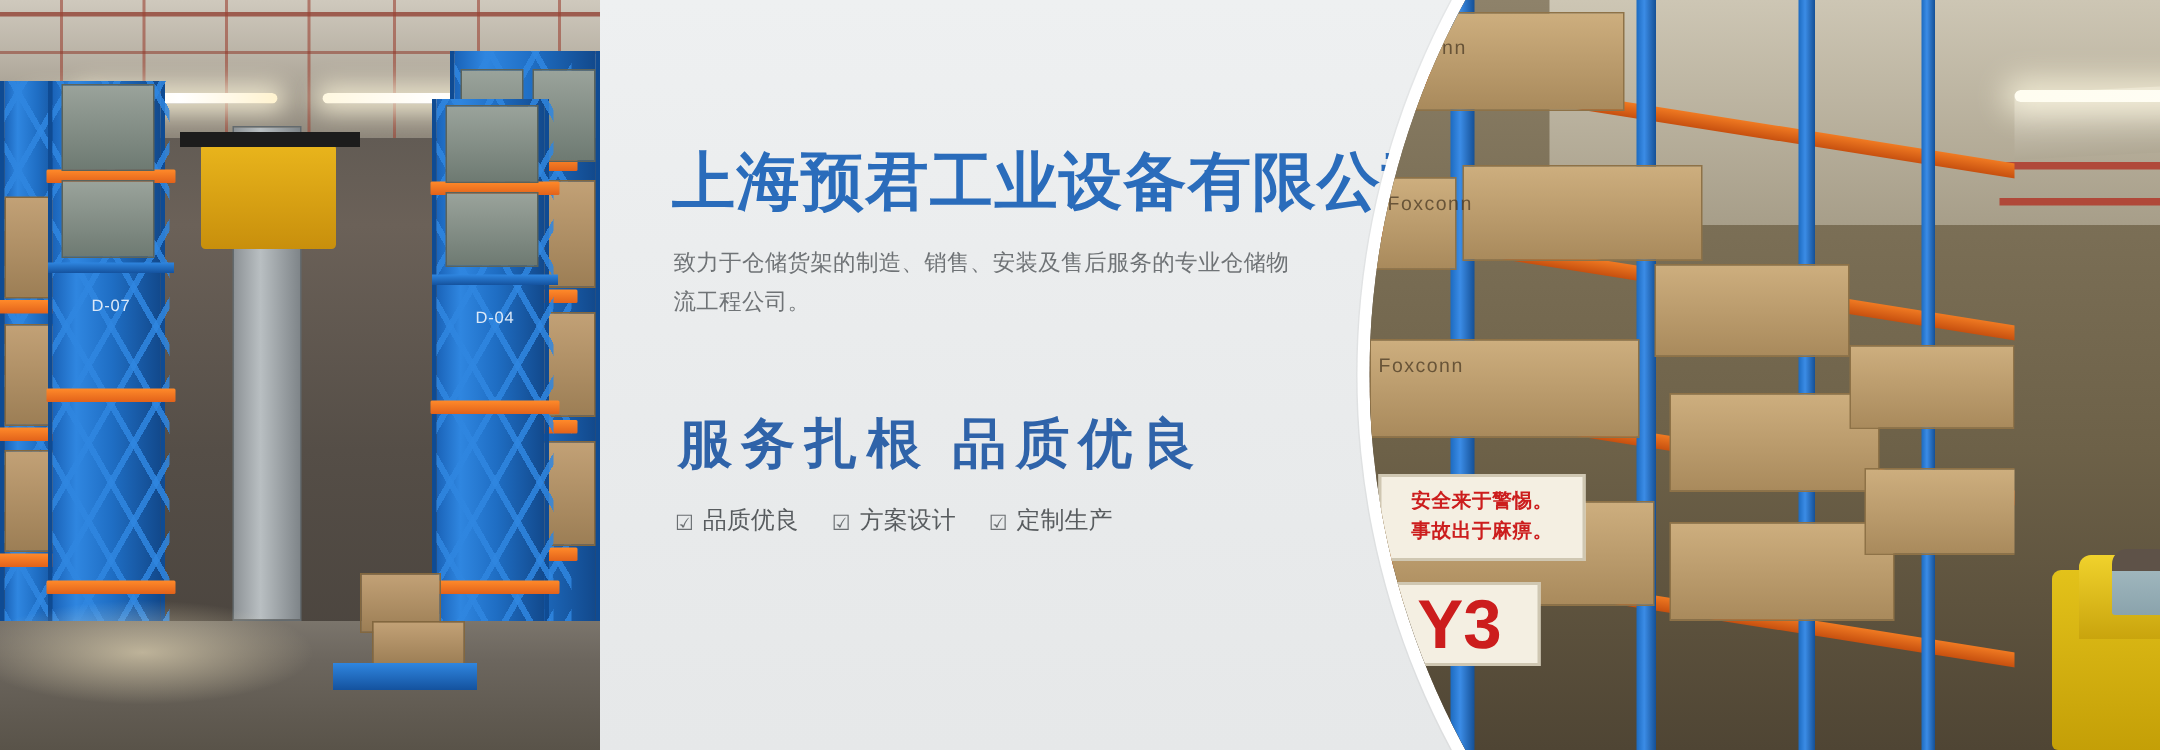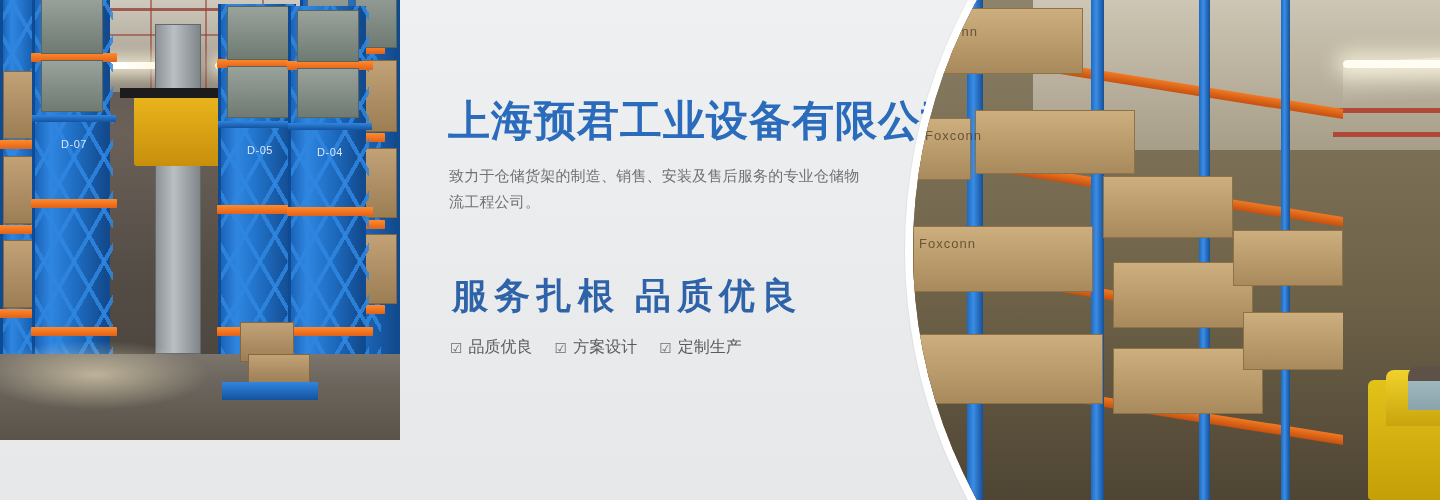--- a/index.html
+++ b/index.html
@@ -8,21 +8,21 @@
     font-family:"Liberation Sans","DejaVu Sans",sans-serif;
     background:#ebedee;
   }
   .banner{
     position:relative;width:1440px;height:500px;overflow:hidden;
     background:linear-gradient(180deg,#eef0f1 0%,#e9ebec 55%,#e6e8e9 100%);
   }
 
   
   .left-photo{
-    position:absolute;left:0;top:0;width:400px;height:440px;overflow:hidden;
+    position:absolute;left:0;top:0;width:400px;height:500px;overflow:hidden;
     background:#3a3430;
   }
   .lp-scene{position:absolute;inset:0;background:
      linear-gradient(180deg,#6f6a62 0%,#5d5852 12%,#6b6158 30%,#554e47 60%,#46403a 100%);}
   
   .lp-ceiling{position:absolute;left:0;top:0;width:400px;height:92px;
      background:linear-gradient(180deg,#cfc9bd 0%,#b7b0a3 45%,#8e877b 100%);}
   .lp-ceiling:before{content:"";position:absolute;left:0;top:8px;width:400px;height:3px;
      background:#8e3a2c;opacity:.75;}
   .lp-ceiling:after{content:"";position:absolute;left:0;top:34px;width:400px;height:2px;
@@ -178,30 +178,20 @@
         <div class="beam" style="bottom:18px"></div>
         <div class="beam" style="bottom:146px"></div>
         <div class="shelf" style="bottom:232px"></div>
         <div class="beam" style="bottom:292px"></div>
         <div class="tote" style="left:6px;bottom:300px;width:62px;height:58px;"></div>
         <div class="tote" style="left:6px;bottom:242px;width:62px;height:52px;"></div>
         <div class="label" style="bottom:204px">D-07</div>
       </div>
 
 
-      <div class="rack" style="left:218px;height:350px;">
-        <div class="brace"></div>
-        <div class="beam" style="bottom:18px"></div>
-        <div class="beam" style="bottom:140px"></div>
-        <div class="shelf" style="bottom:226px"></div>
-        <div class="beam" style="bottom:286px"></div>
-        <div class="tote" style="left:6px;bottom:294px;width:62px;height:54px;"></div>
-        <div class="tote" style="left:6px;bottom:236px;width:62px;height:52px;"></div>
-        <div class="label" style="bottom:198px">D-05</div>
-      </div>
 
       <div class="rack" style="left:288px;height:348px;">
         <div class="brace"></div>
         <div class="beam" style="bottom:18px"></div>
         <div class="beam" style="bottom:138px"></div>
         <div class="shelf" style="bottom:224px"></div>
         <div class="beam" style="bottom:284px"></div>
         <div class="tote" style="left:6px;bottom:292px;width:62px;height:52px;"></div>
         <div class="tote" style="left:6px;bottom:236px;width:62px;height:50px;"></div>
         <div class="label" style="bottom:196px">D-04</div>
@@ -273,19 +263,24 @@
             <div class="fox" style="left:6px;top:236px;">Foxconn</div>
           </div>
 
           <div class="rp-fork">
 
             <div class="rp-forkbody"></div>
             <div class="rp-cab"></div>
             <div class="rp-driver"></div>
           </div>
 
+          <div class="sign warn" style="left:6px;top:316px;width:138px;height:58px;">
+            <div>安全来于警惕。</div>
+            <div>事故出于麻痹。</div>
+          </div>
+          <div class="sign y" style="left:6px;top:388px;width:108px;height:56px;">Y3</div>
 
         </div>
       </div>
     </div>
   </div>
 
 </div>
 
 </body></html>

